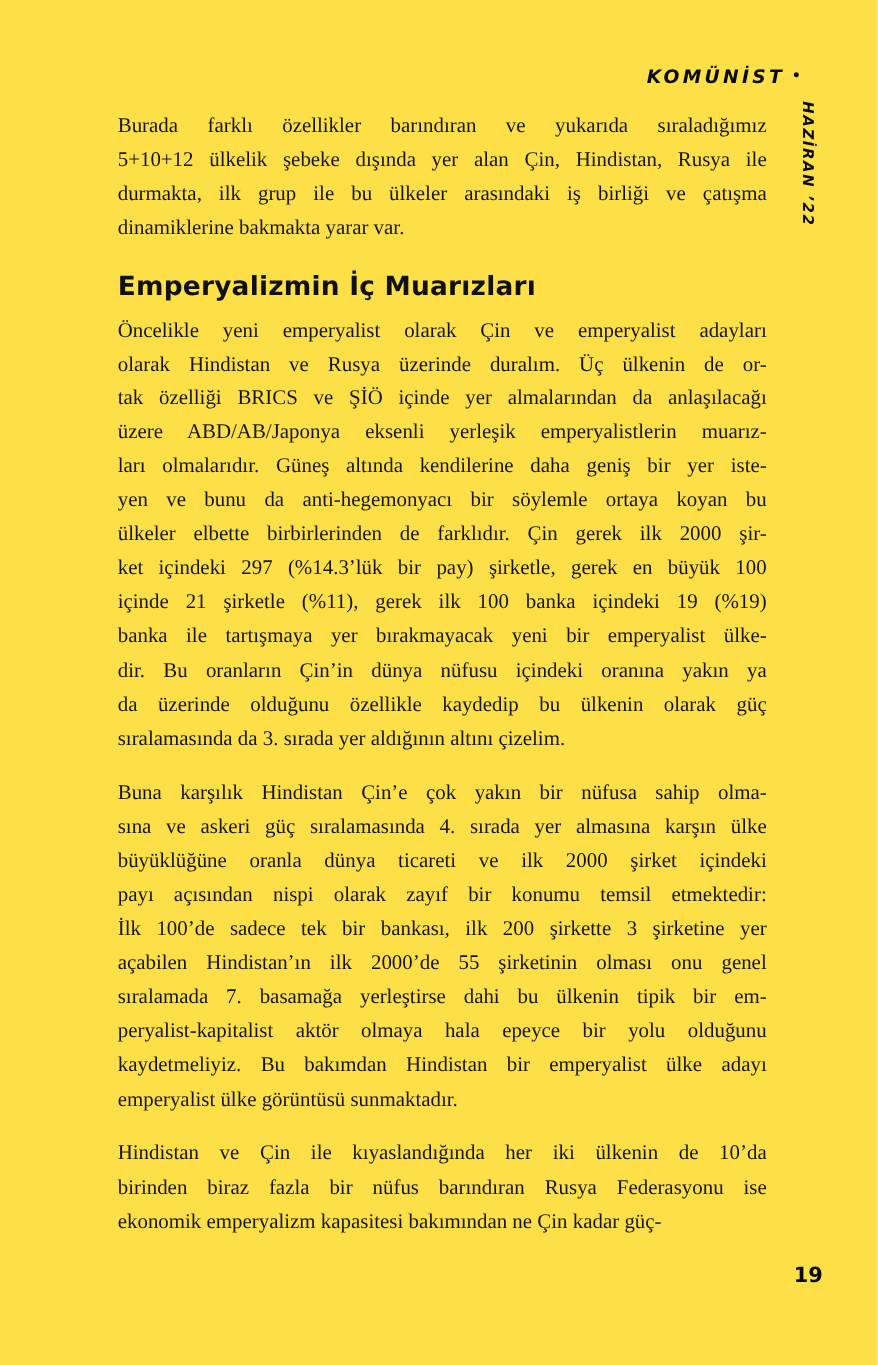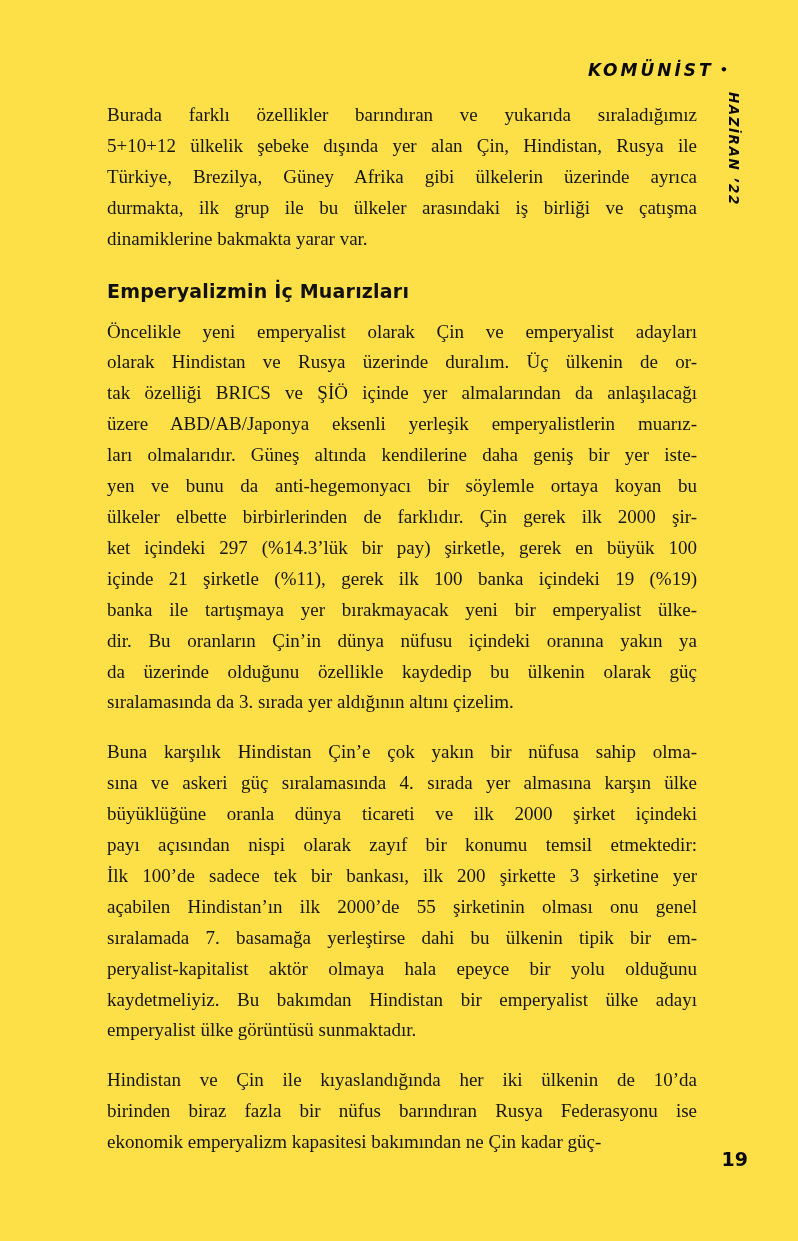--- a/index.html
+++ b/index.html
@@ -68,21 +68,21 @@
     line-height: 30.9px;
     text-align: justify;
     text-align-last: justify;
   }
   .line.last {
     text-align-last: left;
   }
   .heading {
     font-family: "DejaVu Sans", sans-serif;
     font-weight: 600;
-    font-size: 19px;
+    font-size: 24px;
     line-height: 28px;
     margin: 22px 0 12px 0;
     color: #111111;
     letter-spacing: 0.2px;
   }
 
   
   .page-number {
     position: absolute;
     top: 1148px;
@@ -101,21 +101,20 @@
   <div class="masthead">
     <span>KOMÜNİST</span><span class="bullet">•</span>
   </div>
 
   <div class="issue-vertical">HAZİRAN ’22</div>
 
   <div class="article" id="article">
       <div class="para">
         <div class="line">Burada farklı özellikler barındıran ve yukarıda sıraladığımız</div>
         <div class="line">5+10+12 ülkelik şebeke dışında yer alan Çin, Hindistan, Rusya ile</div>
-        <div class="line">Türkiye, Brezilya, Güney Afrika gibi ülkelerin üzerinde ayrıca</div>
         <div class="line">durmakta, ilk grup ile bu ülkeler arasındaki iş birliği ve çatışma</div>
         <div class="line last">dinamiklerine bakmakta yarar var.</div>
       </div>
       <h2 class="heading">Emperyalizmin İç Muarızları</h2>
       <div class="para">
         <div class="line">Öncelikle yeni emperyalist olarak Çin ve emperyalist adayları</div>
         <div class="line">olarak Hindistan ve Rusya üzerinde duralım. Üç ülkenin de or-</div>
         <div class="line">tak özelliği BRICS ve ŞİÖ içinde yer almalarından da anlaşılacağı</div>
         <div class="line">üzere ABD/AB/Japonya eksenli yerleşik emperyalistlerin muarız-</div>
         <div class="line">ları olmalarıdır. Güneş altında kendilerine daha geniş bir yer iste-</div>

